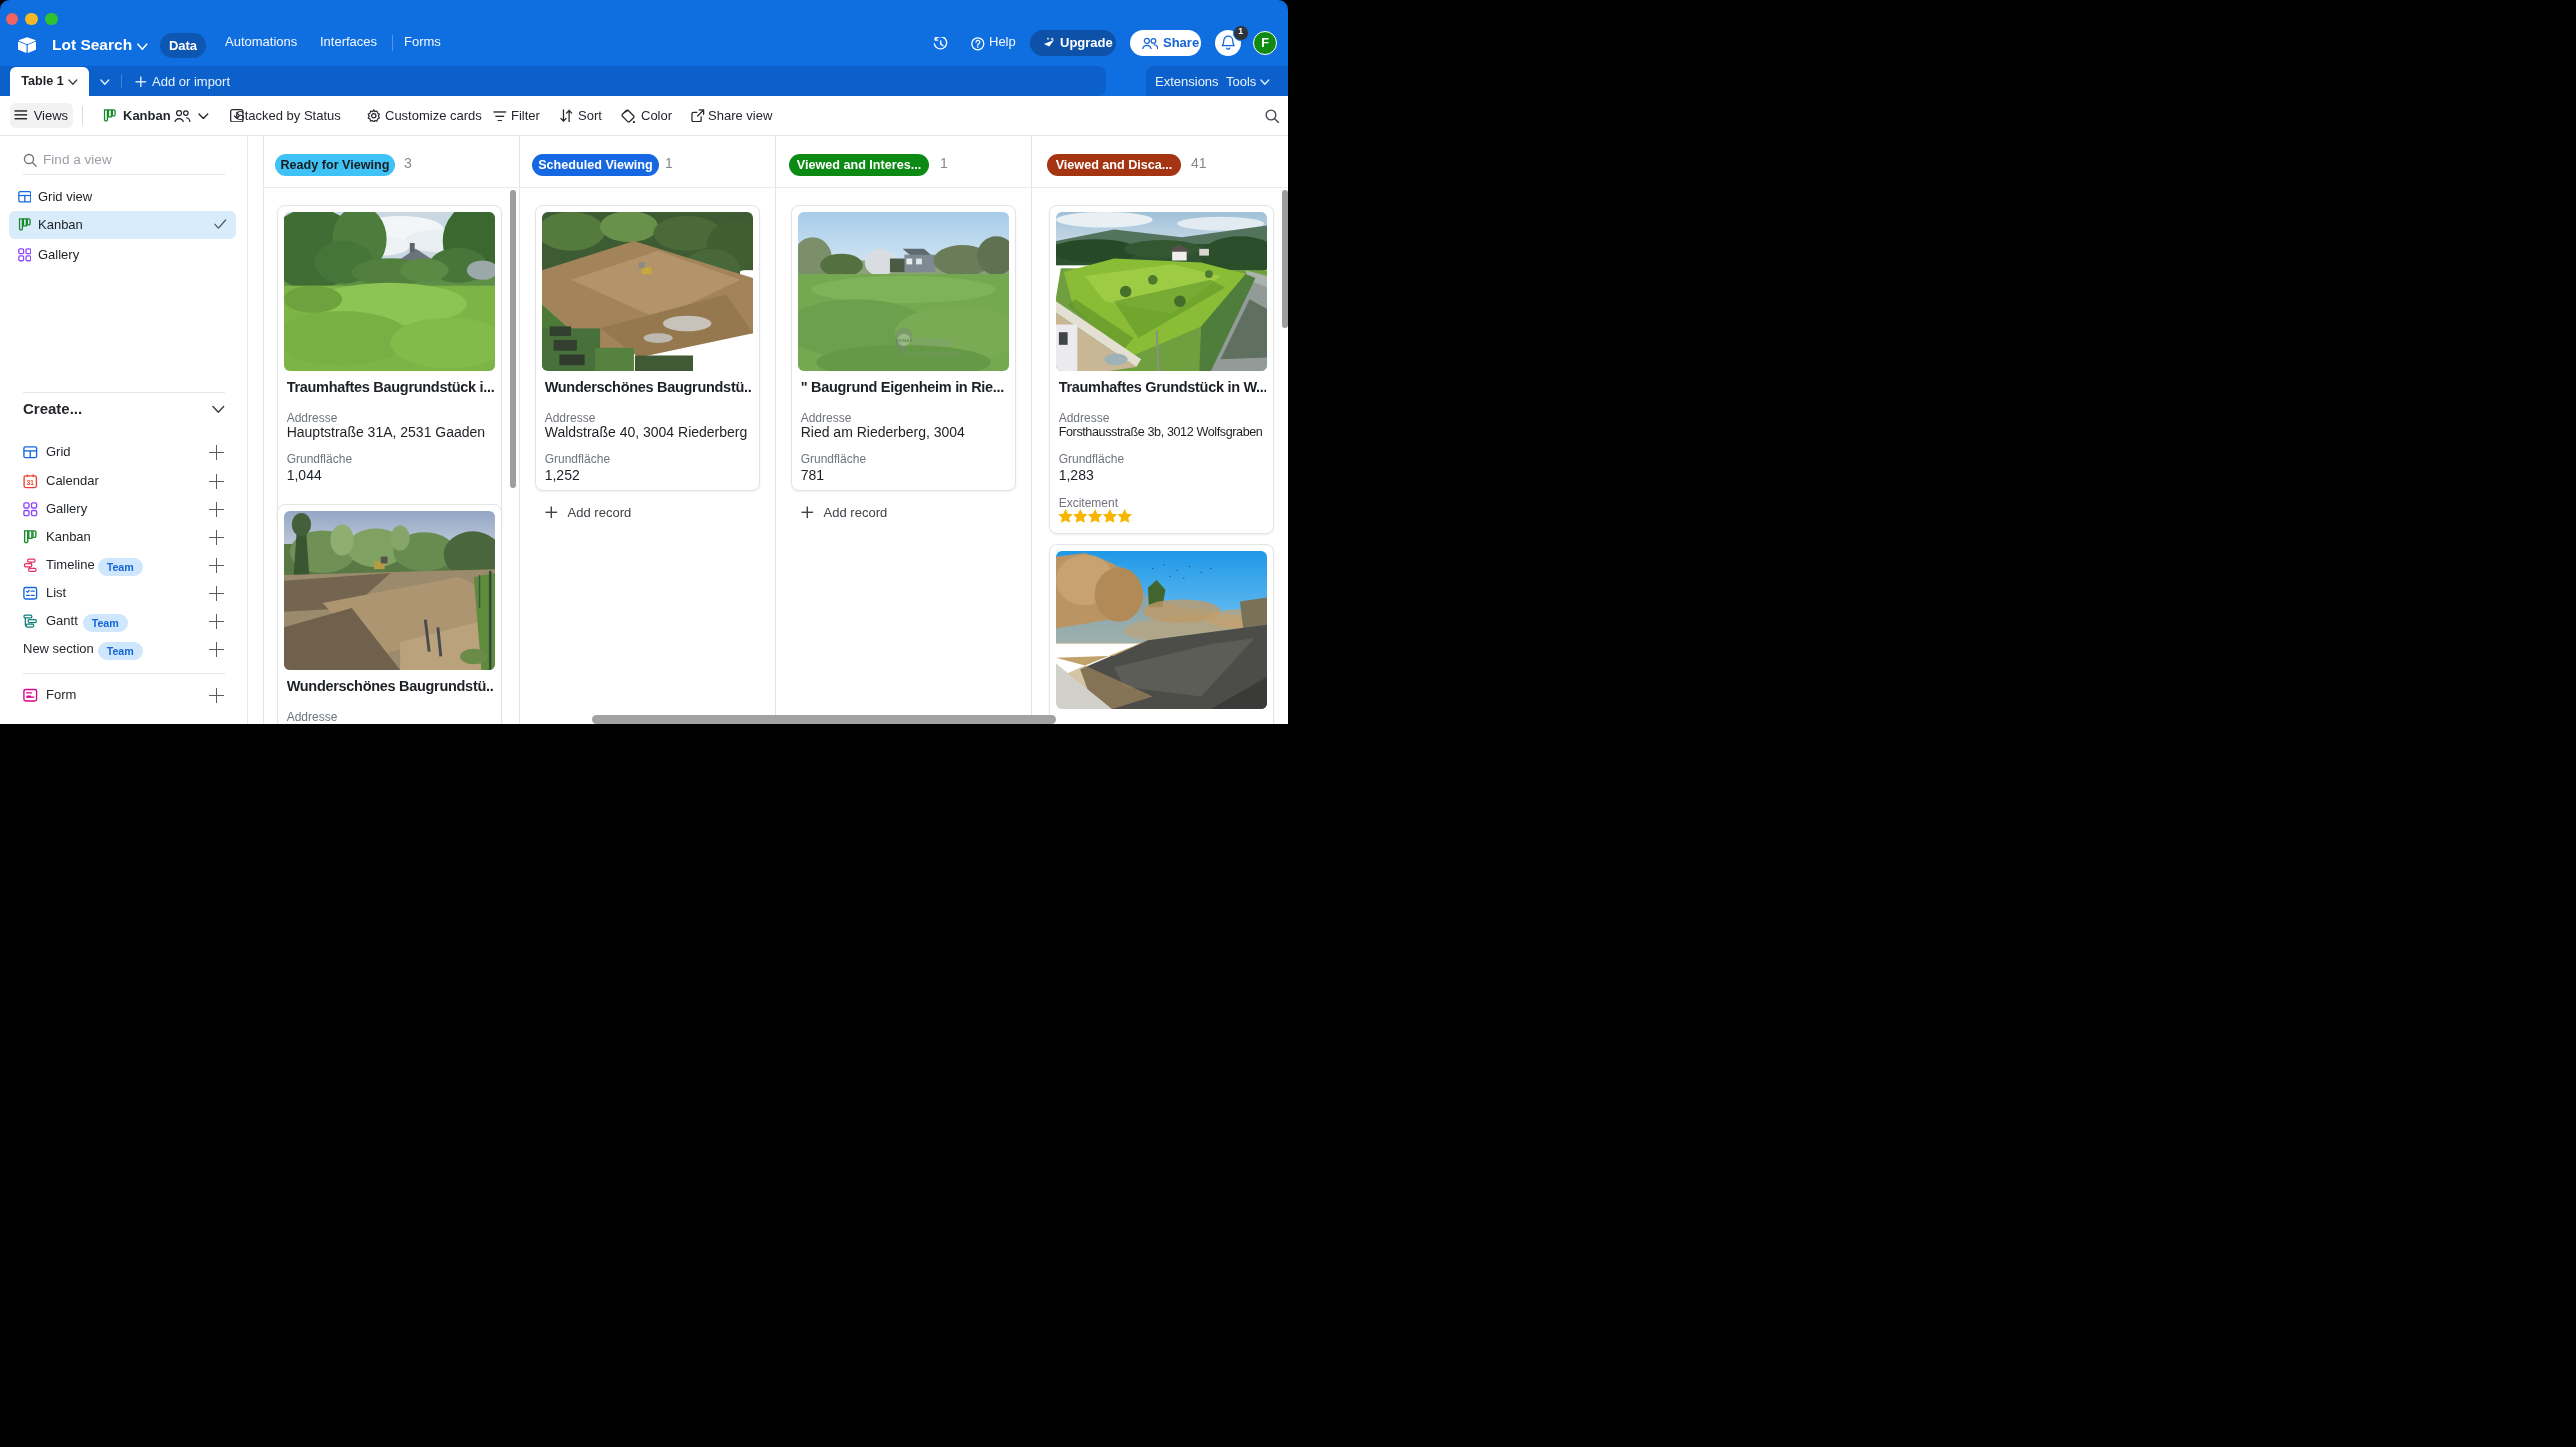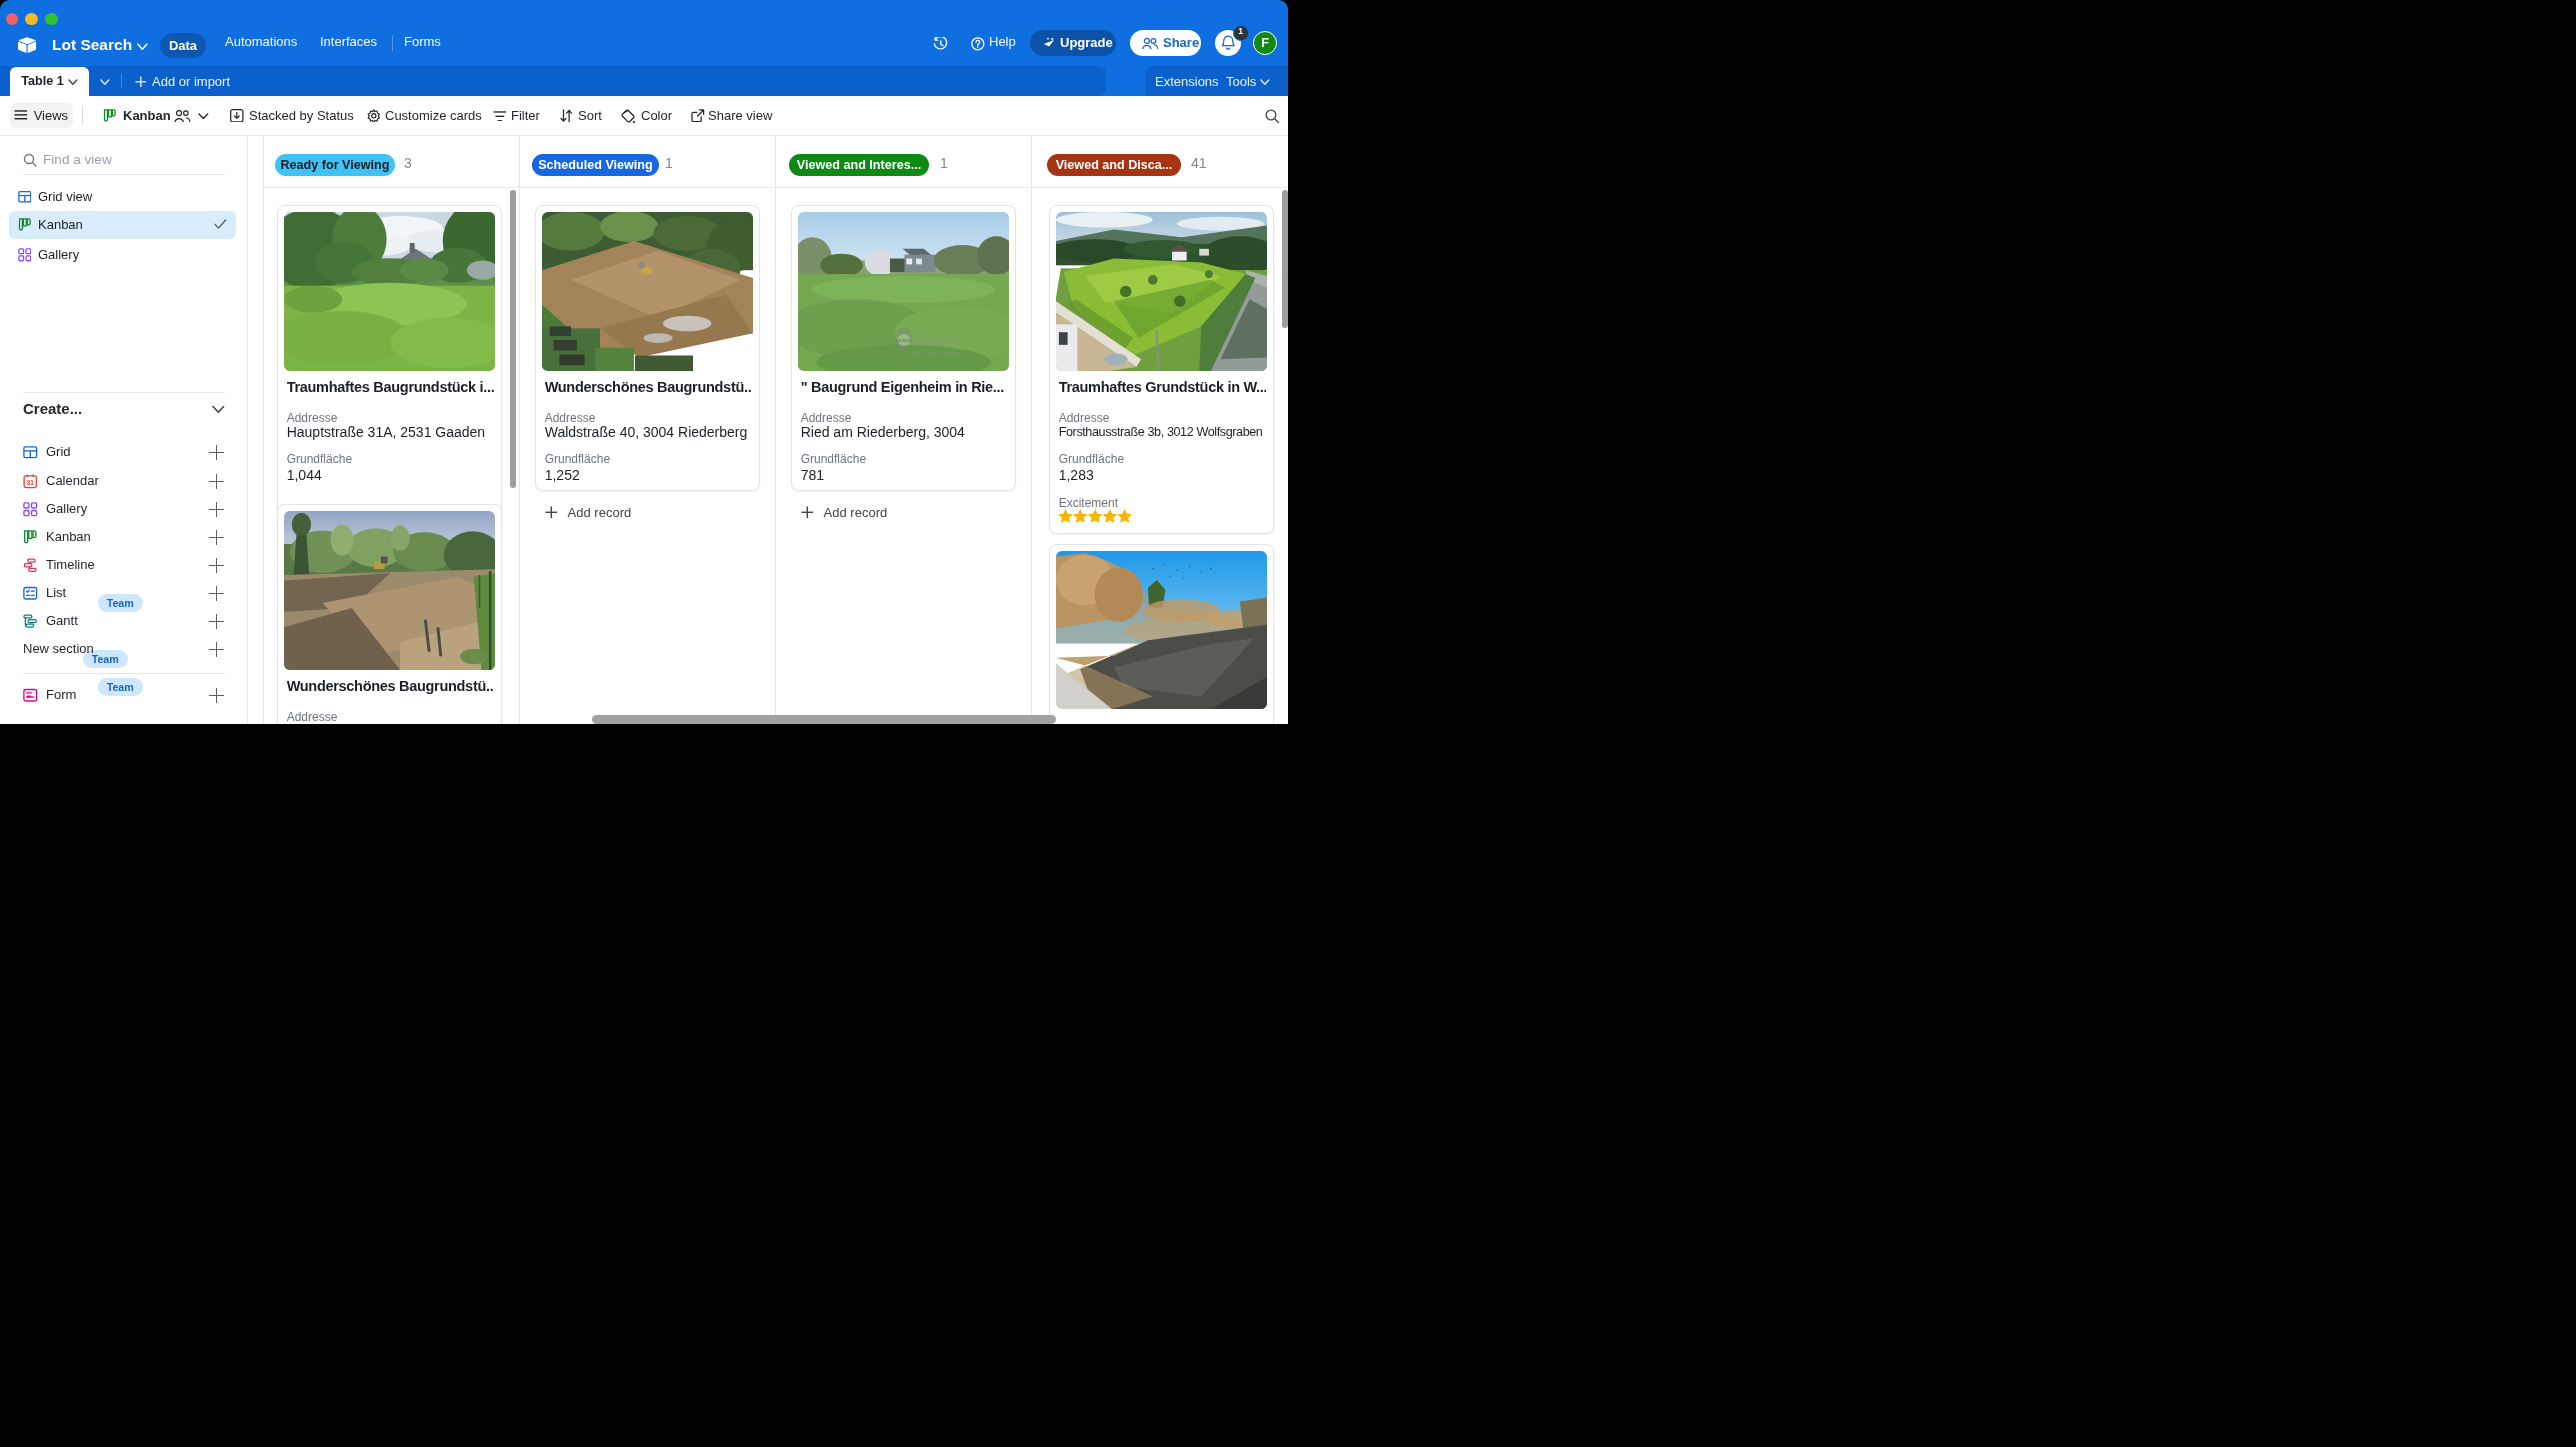--- a/index.html
+++ b/index.html
@@ -53,21 +53,21 @@
 .addrec { position:absolute; font-size:13px; color:#3f444a; display:flex; align-items:center; gap:10px; }
 
 
 .sbv { position:absolute; width:5.8px; background:#9e9e9e; border-radius:2.9px; }
 .sbh { position:absolute; height:8.7px; background:#a2a2a2; border-radius:4.4px; }
 
 
 .plus { position:absolute; left:209px; width:14.5px; height:14.5px; }
 .plus::before { content:""; position:absolute; left:6.8px; top:0; width:1.5px; height:14.5px; background:#595e64; }
 .plus::after { content:""; position:absolute; left:0; top:6.8px; width:14.5px; height:1.5px; background:#595e64; }
-.team { position:absolute; height:18.4px; padding:0 8.7px; background:#cfe7fd; border-radius:9.7px; font-size:10.7px; font-weight:600; color:#1465d6; line-height:18.4px;margin-top:36px; }
+.team { position:absolute; height:18.4px; padding:0 8.7px; background:#cfe7fd; border-radius:9.7px; font-size:10.7px; font-weight:600; color:#1465d6; line-height:18.4px; }
 </style>
 </head>
 <body>
 <div id="header">
   <div class="tl" style="left:5.8px;background:#f06360;"></div>
   <div class="tl" style="left:25px;background:#f5b928;"></div>
   <div class="tl" style="left:45px;background:#31c231;"></div>
   <svg id="logo" width="18.4" height="16.5" viewBox="0 0 19 17">
       <path d="M8.6 0.4 L1.2 3.2 c-0.5 0.2 -0.5 0.8 0 1 l7.5 2.9 c0.5 0.2 1.1 0.2 1.6 0 l7.5 -2.9 c0.5 -0.2 0.5 -0.8 0 -1 L10.2 0.4 c-0.5 -0.2 -1.1 -0.2 -1.6 0 z" fill="#fff"></path>
       <path d="M10 8.4 v7.3 c0 0.4 0.4 0.7 0.8 0.5 l7.6 -3 c0.3 -0.1 0.4 -0.3 0.4 -0.6 V5.5 c0 -0.4 -0.4 -0.7 -0.8 -0.5 l-7.6 3 c-0.2 0.1 -0.4 0.3 -0.4 0.4 z" fill="#fff"></path>
@@ -165,21 +165,21 @@
       <circle cx="12.2" cy="4.2" r="2.3" fill="none" stroke="#24272c" stroke-width="1.25"></circle>
       <path d="M12.8 9 a4.2 4.2 0 0 1 3.5 4" fill="none" stroke="#24272c" stroke-width="1.25" stroke-linecap="round"></path>
     </svg>
   <svg class="abs" style="left:198px;top:16.5px;" width="10.7" height="6.8" viewBox="0 0 11 7">
       <path d="M1 1 L5.5 5.6 L10 1" fill="none" stroke="#24272c" stroke-width="1.4" stroke-linecap="round" stroke-linejoin="round"></path>
     </svg>
   <svg class="abs" style="left:230px;top:12.6px;" width="13.6" height="13.6" viewBox="0 0 14 14">
       <rect x="0.7" y="0.7" width="12.6" height="12.6" rx="2" fill="none" stroke="#24272c" stroke-width="1.3"></rect>
       <path d="M7 3.5 v6 M4.6 7.2 L7 9.7 L9.4 7.2" fill="none" stroke="#24272c" stroke-width="1.3" stroke-linecap="round" stroke-linejoin="round"></path>
     </svg>
-  <div class="tbi" style="left:249px;">Stacked by Status</div>
+  <div class="tbi" style="left:236px;">Stacked by Status</div>
   <svg class="abs" style="left:367px;top:12.6px;" width="13.6" height="13.6" viewBox="0 0 14 14">
       <circle cx="7" cy="7" r="2.2" fill="none" stroke="#24272c" stroke-width="1.3"></circle>
       <path d="M7 0.8 l1.1 1.9 2.2 -0.6 0.6 2.2 1.9 1.1 -1.1 1.9 1.1 1.9 -1.9 1.1 -0.6 2.2 -2.2 -0.6 -1.1 1.9 -1.1 -1.9 -2.2 0.6 -0.6 -2.2 -1.9 -1.1 1.1 -1.9 -1.1 -1.9 1.9 -1.1 0.6 -2.2 2.2 0.6 z" fill="none" stroke="#24272c" stroke-width="1.2" stroke-linejoin="round"></path>
     </svg>
   <div class="tbi" style="left:385px;">Customize cards</div>
   <svg class="abs" style="left:493px;top:14.5px;" width="13.6" height="10.7" viewBox="0 0 14 11">
       <line x1="0.5" y1="1" x2="13.5" y2="1" stroke="#24272c" stroke-width="1.4"></line>
       <line x1="2.5" y1="5.5" x2="11.5" y2="5.5" stroke="#24272c" stroke-width="1.4"></line>
       <line x1="4.7" y1="10" x2="9.3" y2="10" stroke="#24272c" stroke-width="1.4"></line>
     </svg>

